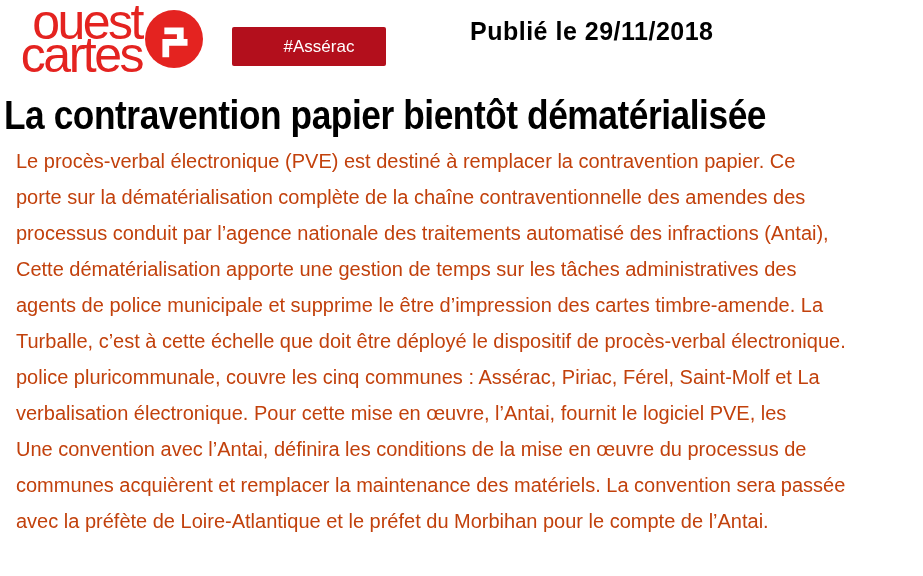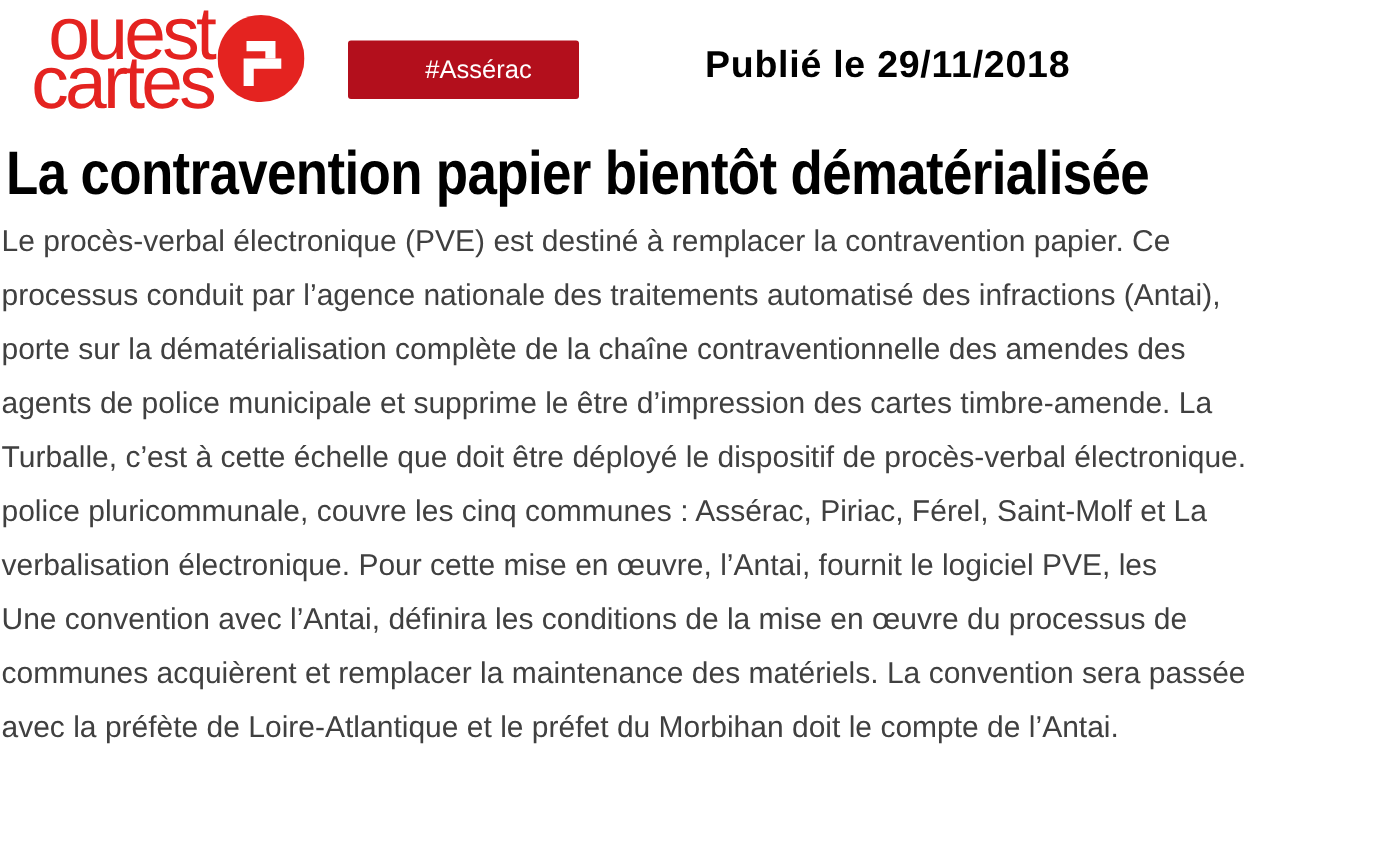--- a/index.html
+++ b/index.html
@@ -60,41 +60,40 @@
     padding-left: 20px;
   }
   .published {
     position: absolute;
     left: 470px;
     top: 17px;
     font-size: 25px;
     font-weight: 700;
     letter-spacing: 0.5px;
     color: #000000;
-    margin-top: 12px;
   }
 
   
   h1.headline {
     margin: 8px 0 5px 4px;
     font-size: 41px;
     font-weight: 700;
     color: #000000;
     letter-spacing: -0.5px;
     white-space: nowrap;
     transform: scaleX(0.86);
     transform-origin: 0 50%;
     line-height: 46px;
   }
 
   
   .article-body {
-    margin-left: 1px;
+    margin-left: 16px;
     margin-top: 4px;
-    color: #404040;
+    color: #c2410c;
     font-size: 20px;
   }
   .article-body .line {
     line-height: 36px;
     white-space: nowrap;
   }
 </style>
 </head>
 <body>
 
@@ -116,25 +115,26 @@
 
   <div class="published">Publié le 29/11/2018</div>
 
 </div>
 
 <h1 class="headline">La contravention papier bientôt dématérialisée</h1>
 
 <div class="article-body">
   <p>
     <span class="line" style="display:block">Le procès-verbal électronique (PVE) est destiné à remplacer la contravention papier. Ce</span>
+    <span class="line" style="display:block">porte sur la dématérialisation complète de la chaîne contraventionnelle des amendes des</span>
     <span class="line" style="display:block">processus conduit par l’agence nationale des traitements automatisé des infractions (Antai),</span>
-    <span class="line" style="display:block">porte sur la dématérialisation complète de la chaîne contraventionnelle des amendes des</span>
   </p>
   <p>
+    <span class="line" style="display:block">Cette dématérialisation apporte une gestion de temps sur les tâches administratives des</span>
     <span class="line" style="display:block">agents de police municipale et supprime le être d’impression des cartes timbre-amende. La</span>
     <span class="line" style="display:block">Turballe, c’est à cette échelle que doit être déployé le dispositif de procès-verbal électronique.</span>
     <span class="line" style="display:block">police pluricommunale, couvre les cinq communes : Assérac, Piriac, Férel, Saint-Molf et La</span>
     <span class="line" style="display:block">verbalisation électronique. Pour cette mise en œuvre, l’Antai, fournit le logiciel PVE, les</span>
     <span class="line" style="display:block">Une convention avec l’Antai, définira les conditions de la mise en œuvre du processus de</span>
     <span class="line" style="display:block">communes acquièrent et remplacer la maintenance des matériels. La convention sera passée</span>
-    <span class="line" style="display:block">avec la préfète de Loire-Atlantique et le préfet du Morbihan doit le compte de l’Antai.</span>
+    <span class="line" style="display:block">avec la préfète de Loire-Atlantique et le préfet du Morbihan pour le compte de l’Antai.</span>
   </p>
 </div>
 
 </body></html>

